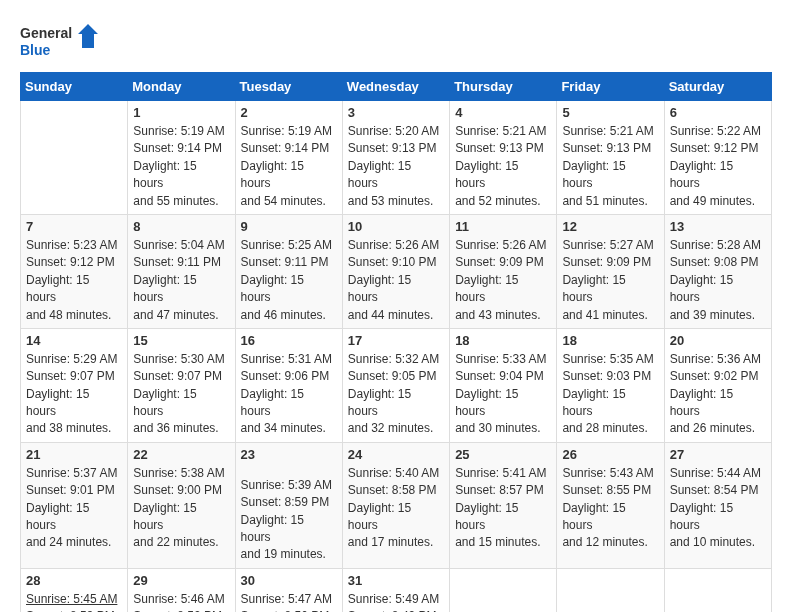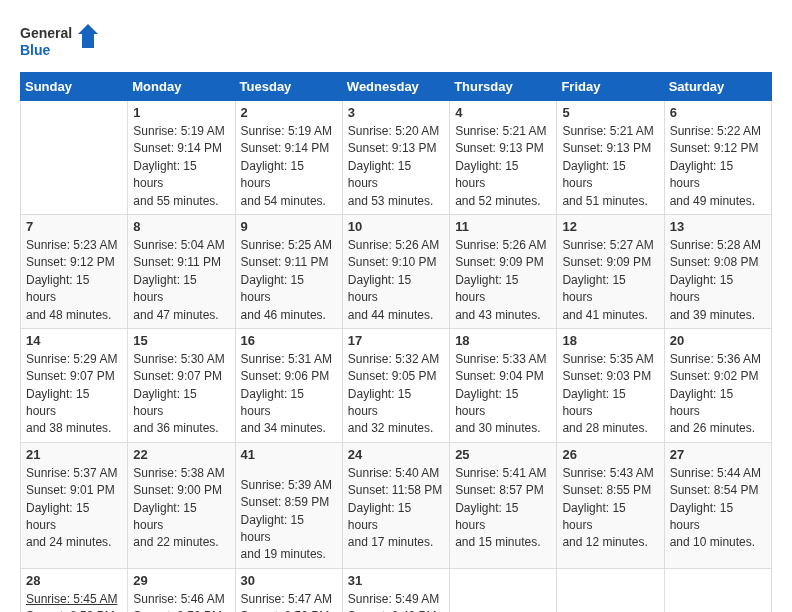--- a/index.html
+++ b/index.html
@@ -259,30 +259,30 @@
 and 24 minutes.</div>
         </td>
         <td>
           <span class="day-number">22</span>
           <div class="cell-info" style="white-space: pre-line;">Sunrise: 5:38 AM
 Sunset: 9:00 PM
 Daylight: 15 hours
 and 22 minutes.</div>
         </td>
         <td>
-          <span class="day-number">41</span>
+          <span class="day-number">23</span>
           <div class="cell-info" style="white-space: pre-line; margin-top: 15px;">Sunrise: 5:39 AM
 Sunset: 8:59 PM
 Daylight: 15 hours
 and 19 minutes.</div>
         </td>
         <td>
           <span class="day-number">24</span>
           <div class="cell-info" style="white-space: pre-line;">Sunrise: 5:40 AM
-Sunset: 11:58 PM
+Sunset: 8:58 PM
 Daylight: 15 hours
 and 17 minutes.</div>
         </td>
         <td>
           <span class="day-number">25</span>
           <div class="cell-info" style="white-space: pre-line;">Sunrise: 5:41 AM
 Sunset: 8:57 PM
 Daylight: 15 hours
 and 15 minutes.</div>
         </td>

